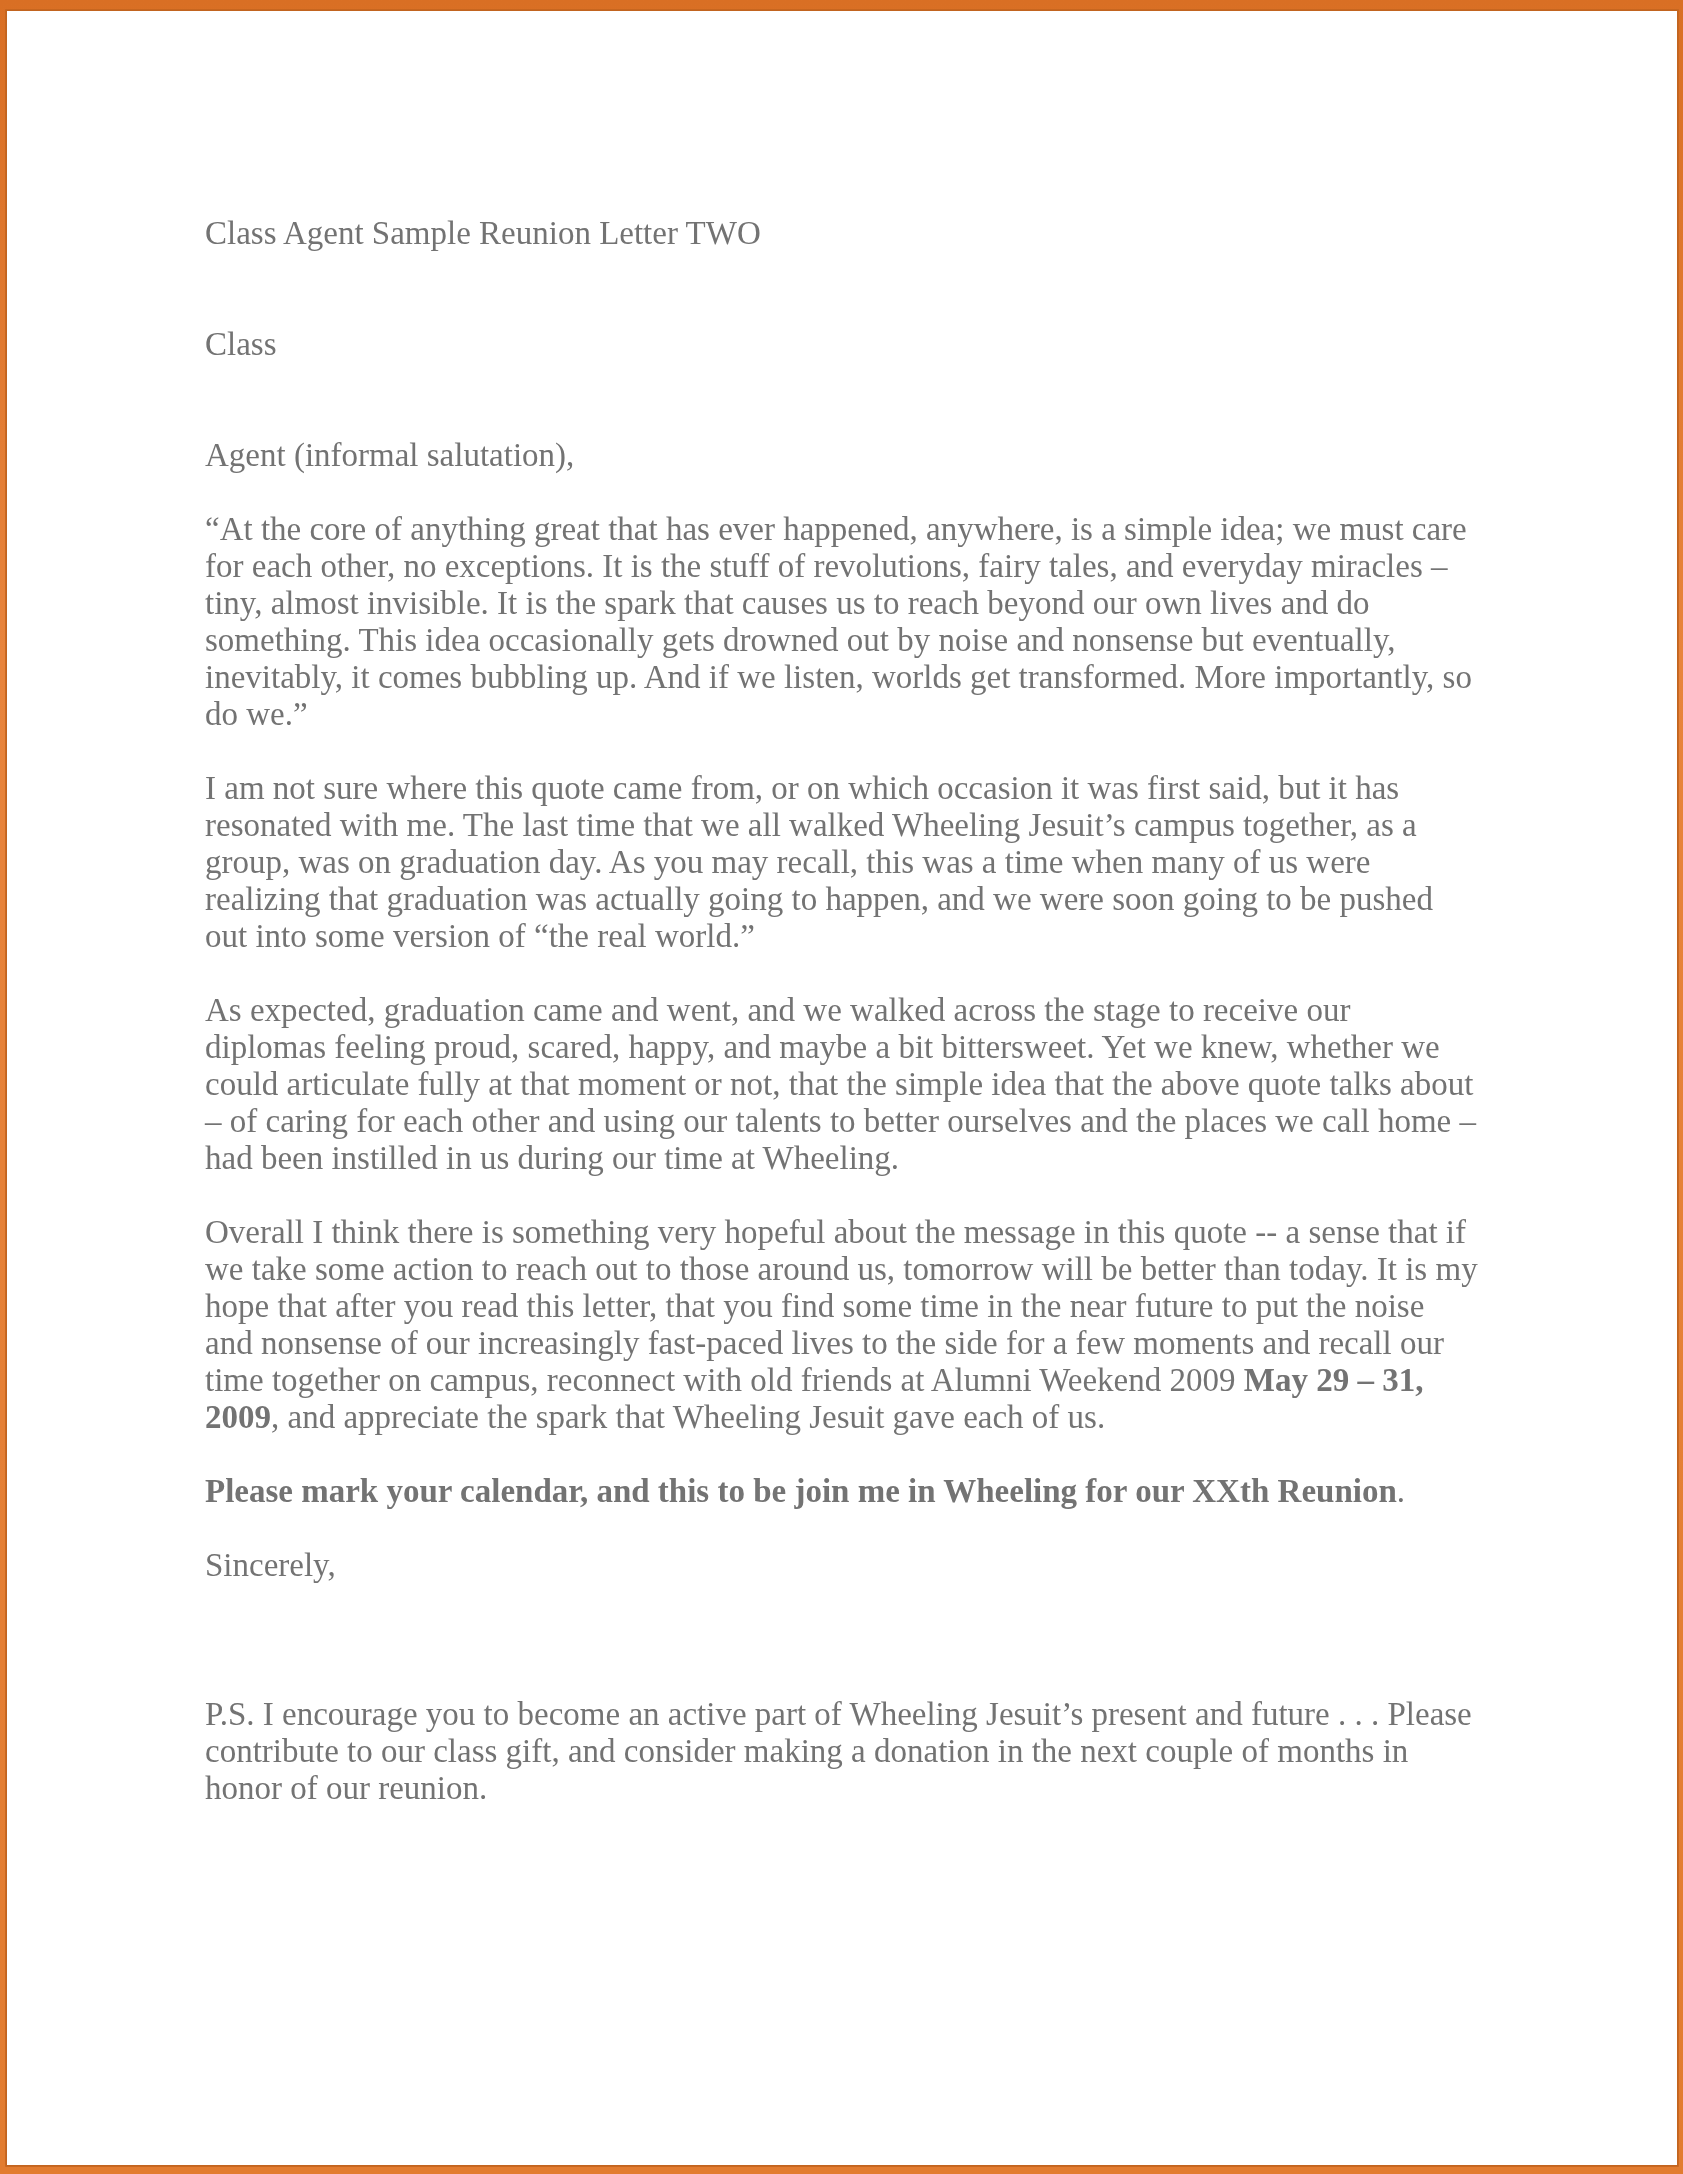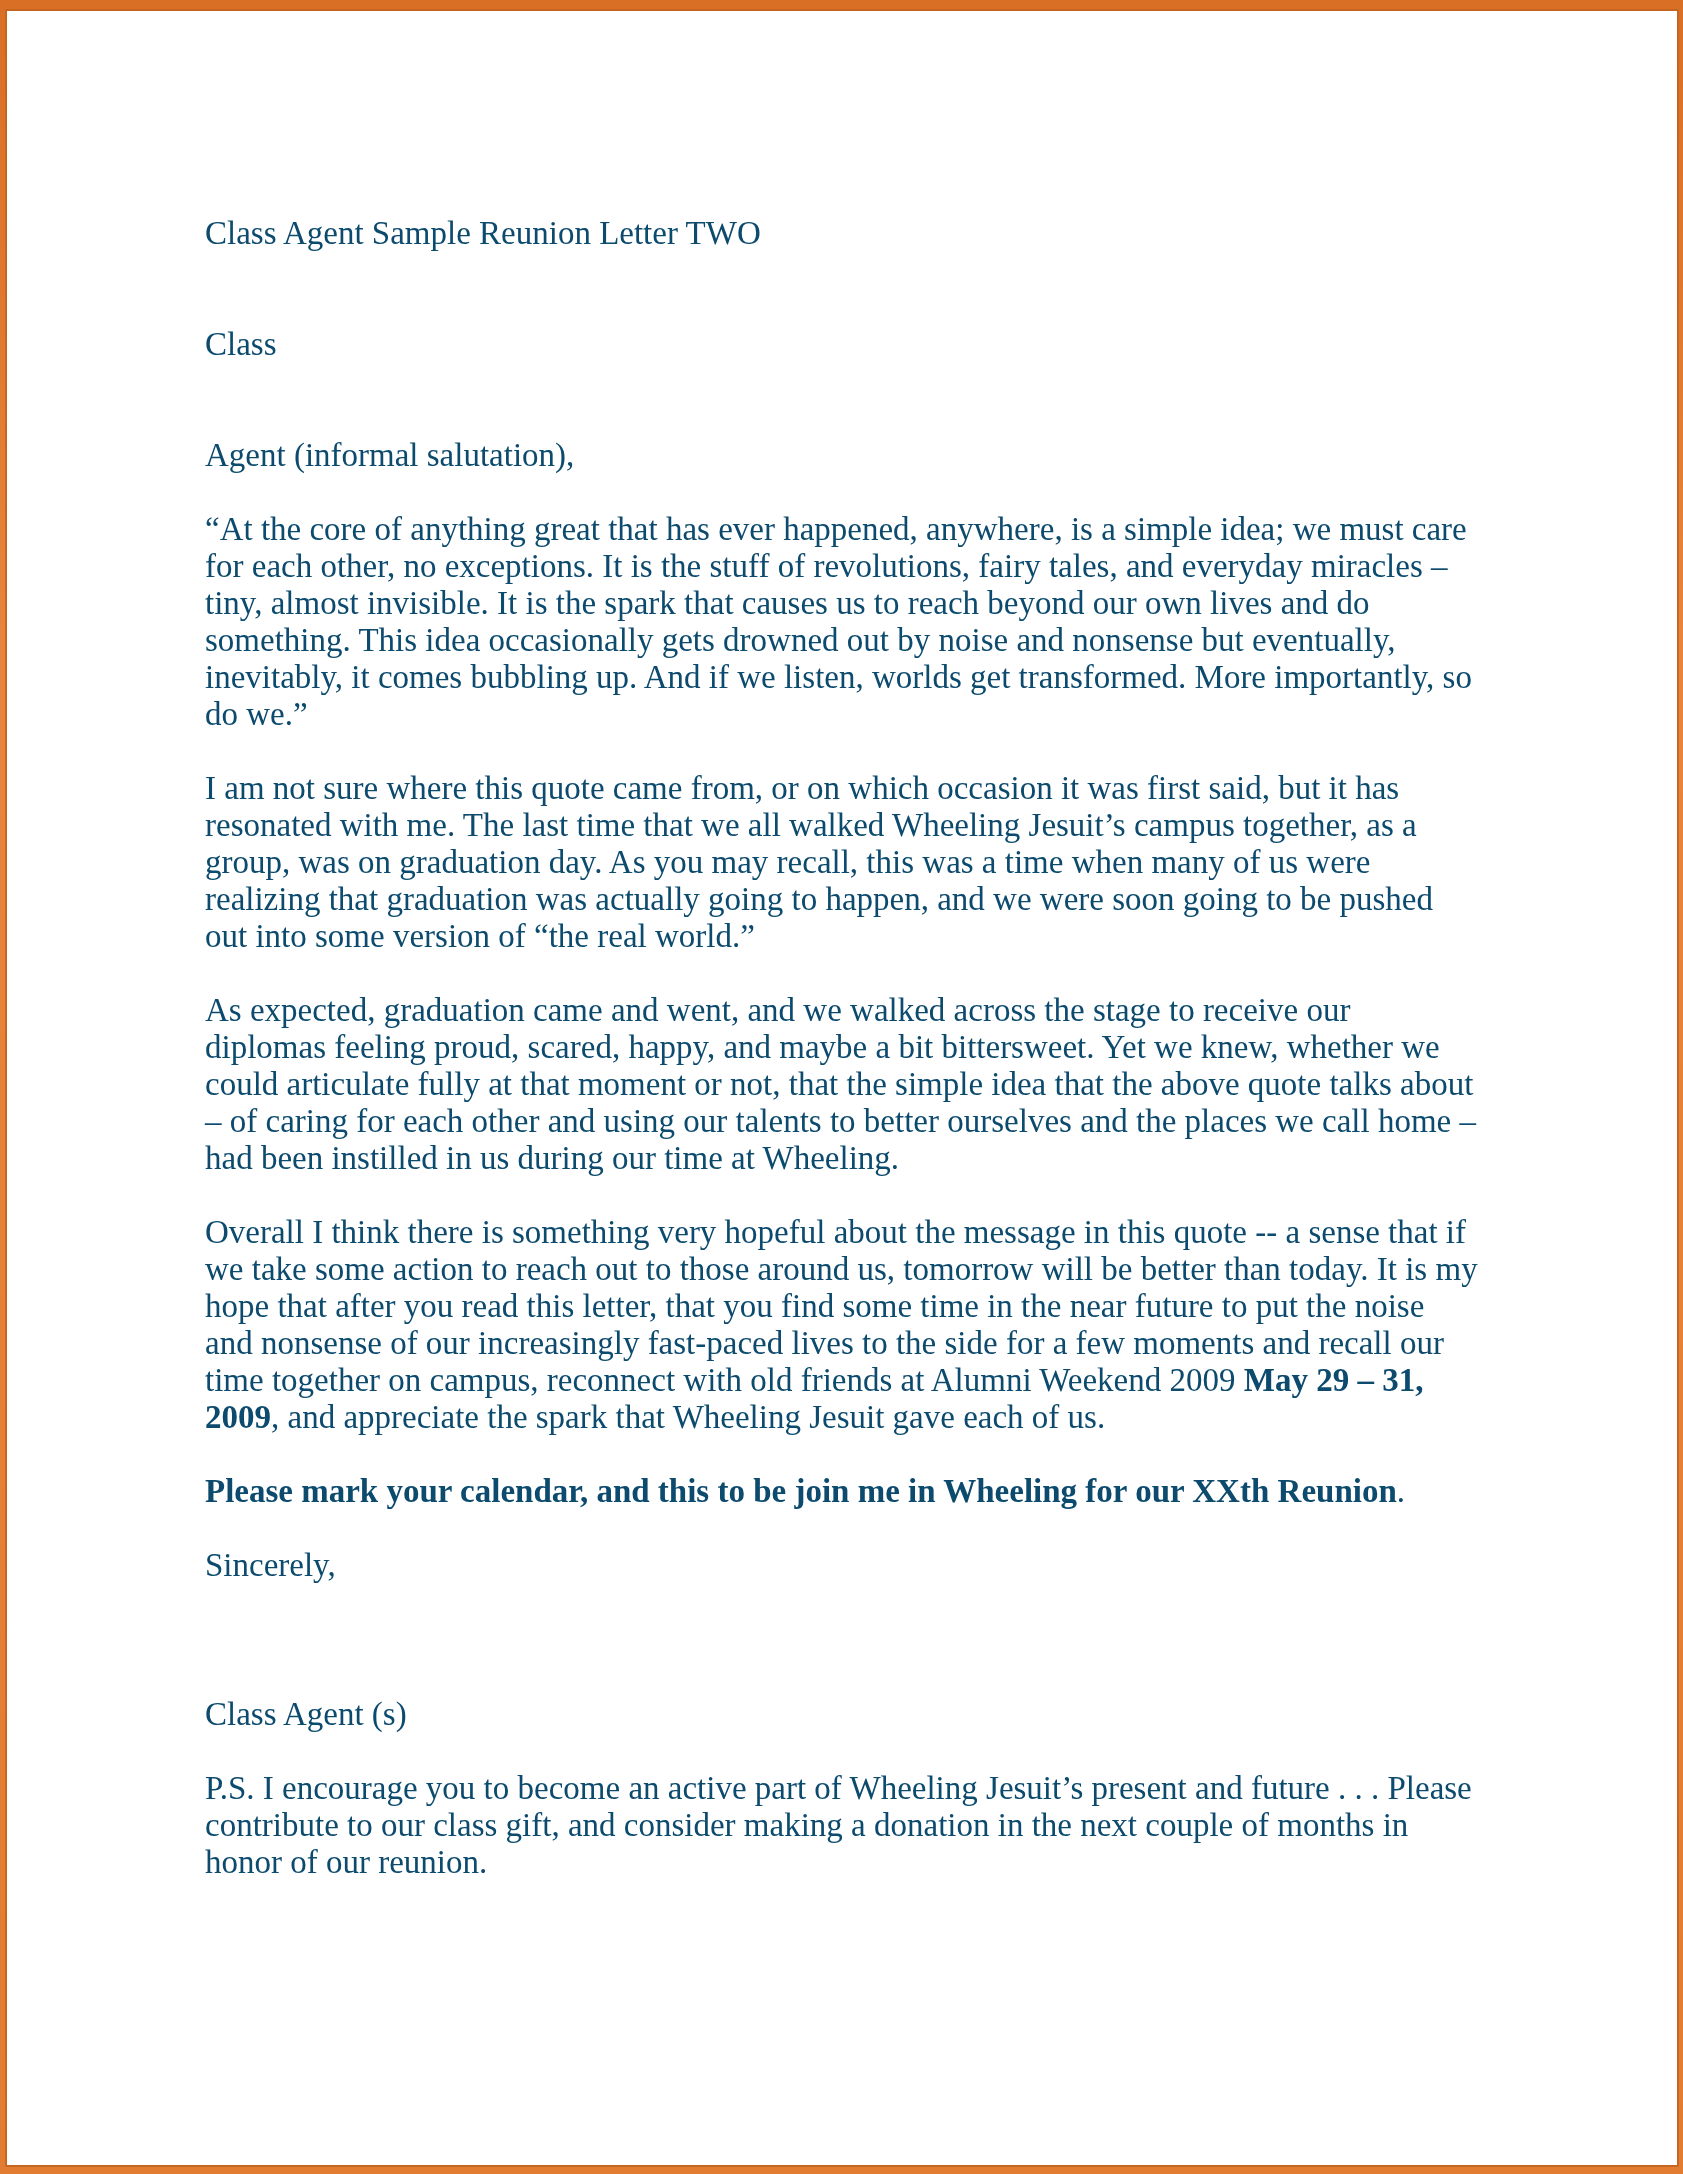--- a/index.html
+++ b/index.html
@@ -20,21 +20,21 @@
     box-sizing: border-box;
     background: #ffffff;
     box-shadow: 0 0 0 1.8px #c2641f;
     padding: 204px 198px 0 198px;
     overflow: hidden;
   }
   .doc {
     font-family: "Liberation Serif", "DejaVu Serif", serif;
     font-size: 33px;
     line-height: 37px;
-    color: #0c4a6e;
+    color: #737373;
     text-align: left;
   }
   .doc p, .doc h1 {
     margin: 0 0 37px 0;
     font-size: 33px;
     font-weight: normal;
     line-height: 37px;
   }
   .gap2 { margin-bottom: 74px !important; }
   .gap3 { margin-bottom: 112px !important; }
@@ -59,20 +59,19 @@
       <p>I am not sure where this quote came from, or on which occasion it was first said, but it has resonated with me.  The last time that we all walked Wheeling Jesuit’s campus together, as a group, was on graduation day. As you may recall, this was a time when many of us were realizing that graduation was actually going to happen, and we were soon going to be pushed out into some version of “the real world.”</p>
 
       <p>As expected, graduation came and went, and we walked across the stage to receive our diplomas feeling proud, scared, happy, and maybe a bit bittersweet. Yet we knew, whether we could articulate fully at that moment or not, that the simple idea that the above quote talks about – of caring for each other and using our talents to better ourselves and the places we call home – had been instilled in us during our time at Wheeling.</p>
 
       <p><span>Overall I think there is something very hopeful about the message in this quote -- a sense that if we take some action to reach out to those around us, tomorrow will be better than today. It is my hope that after you read this letter, that you find some time in the near future to put the noise and nonsense of our increasingly fast-paced lives to the side for a few moments and recall our time together on campus, reconnect with old friends at Alumni Weekend 2009 </span><span class="bold">May 29 – 31, 2009</span><span>, and appreciate the spark that Wheeling Jesuit gave each of us.</span></p>
 
       <p><span class="bold">Please mark your calendar, and this to be join me in Wheeling for our XXth Reunion</span><span>.</span></p>
 
       <p class="gap3">Sincerely,</p>
 
-      <p>Class Agent (s)</p>
 
       <p class="nogap">P.S.  I encourage you to become an active part of Wheeling Jesuit’s present and future . . . Please contribute to our class gift, and consider making a donation in the next couple of months in honor of our reunion.</p>
 
     </div>
   </div>
 </div>
 
 
 </body></html>

